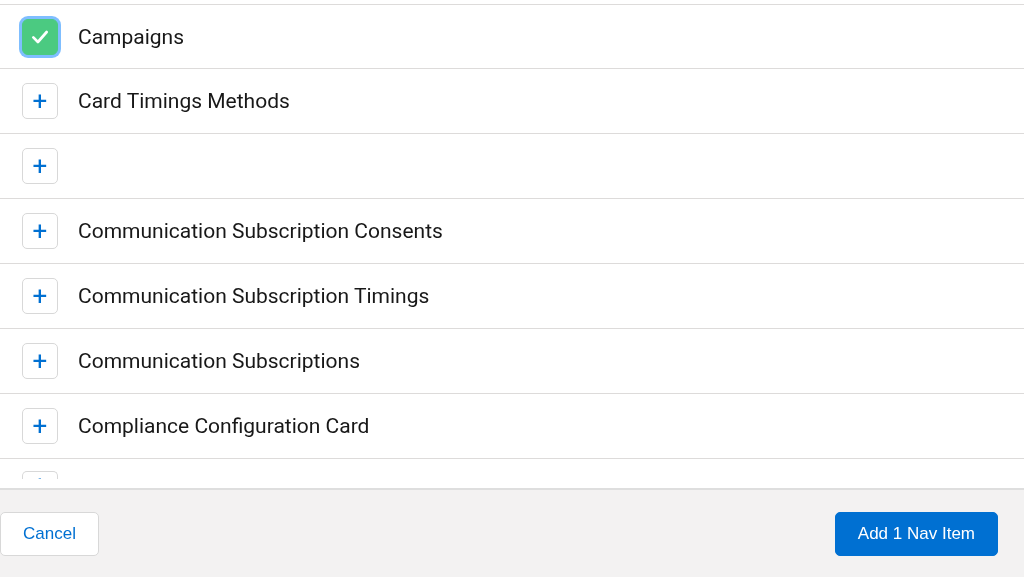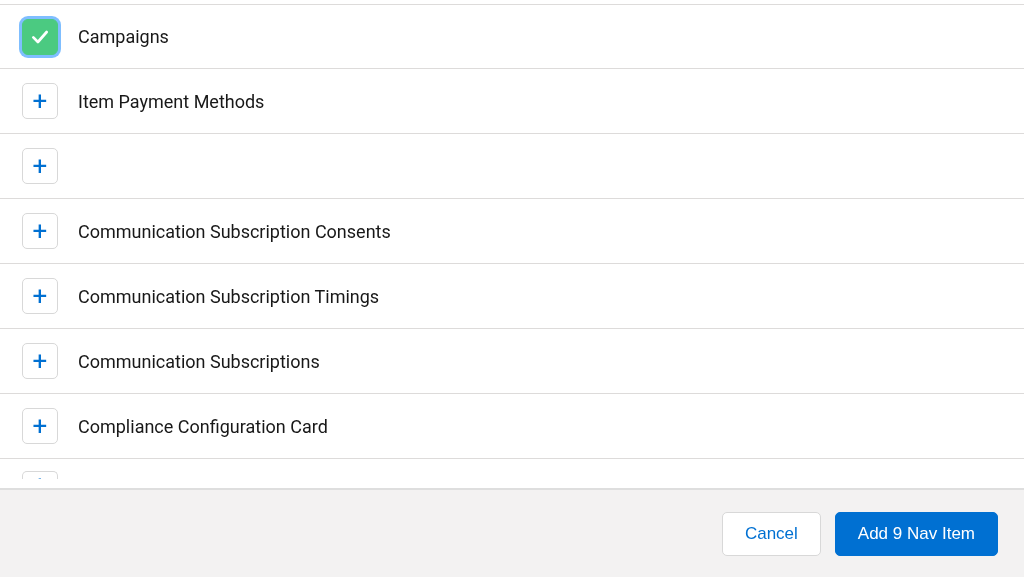--- a/index.html
+++ b/index.html
@@ -55,35 +55,35 @@
       line-height: 1;
       font-weight: 400;
     }
     .icon-box .check svg {
       width: 20px;
       height: 20px;
       display: block;
     }
     .row-label {
       margin-left: 20px;
-      font-size: 18px;
+      font-size: 21px;
       color: #181818;
       font-weight: 400;
     }
     .footer {
       position: absolute;
       left: 0;
       right: 0;
       bottom: 0;
       height: 89px;
       background: #f3f2f2;
       border-top: 2px solid #dedede;
       display: flex;
       align-items: center;
-      justify-content: flex-end;
+      justify-content: space-between;
       padding-right: 26px;
       gap: 14px;
     }
     .btn {
       height: 44px;
       padding: 0 22px;
       border-radius: 5px;
       font-size: 17px;
       font-weight: 400;
       cursor: pointer;
@@ -129,21 +129,21 @@
           </svg>
       </span>
     </div>
     <span class="row-label">Campaigns</span>
   </div>
 
   <div class="list-row">
     <div class="icon-box">
         <span class="plus">+</span>
       </div>
-    <span class="row-label">Item Payment Methods</span>
+    <span class="row-label">Card Timings Methods</span>
   </div>
 
   <div class="list-row">
     <div class="icon-box">
         <span class="plus">+</span>
       </div>
   </div>
 
   <div class="list-row">
     <div class="icon-box">
@@ -176,14 +176,14 @@
   <div class="partial-row">
     <div class="icon-box">
         <span class="plus" style="position:relative; top:6px;">+</span>
       </div>
   </div>
 
 </div>
 
 <div class="footer">
   <button class="btn btn-neutral">Cancel</button>
-  <button class="btn btn-brand">Add 9 Nav Item</button>
+  <button class="btn btn-brand">Add 1 Nav Item</button>
 </div>
 
 </body></html>

